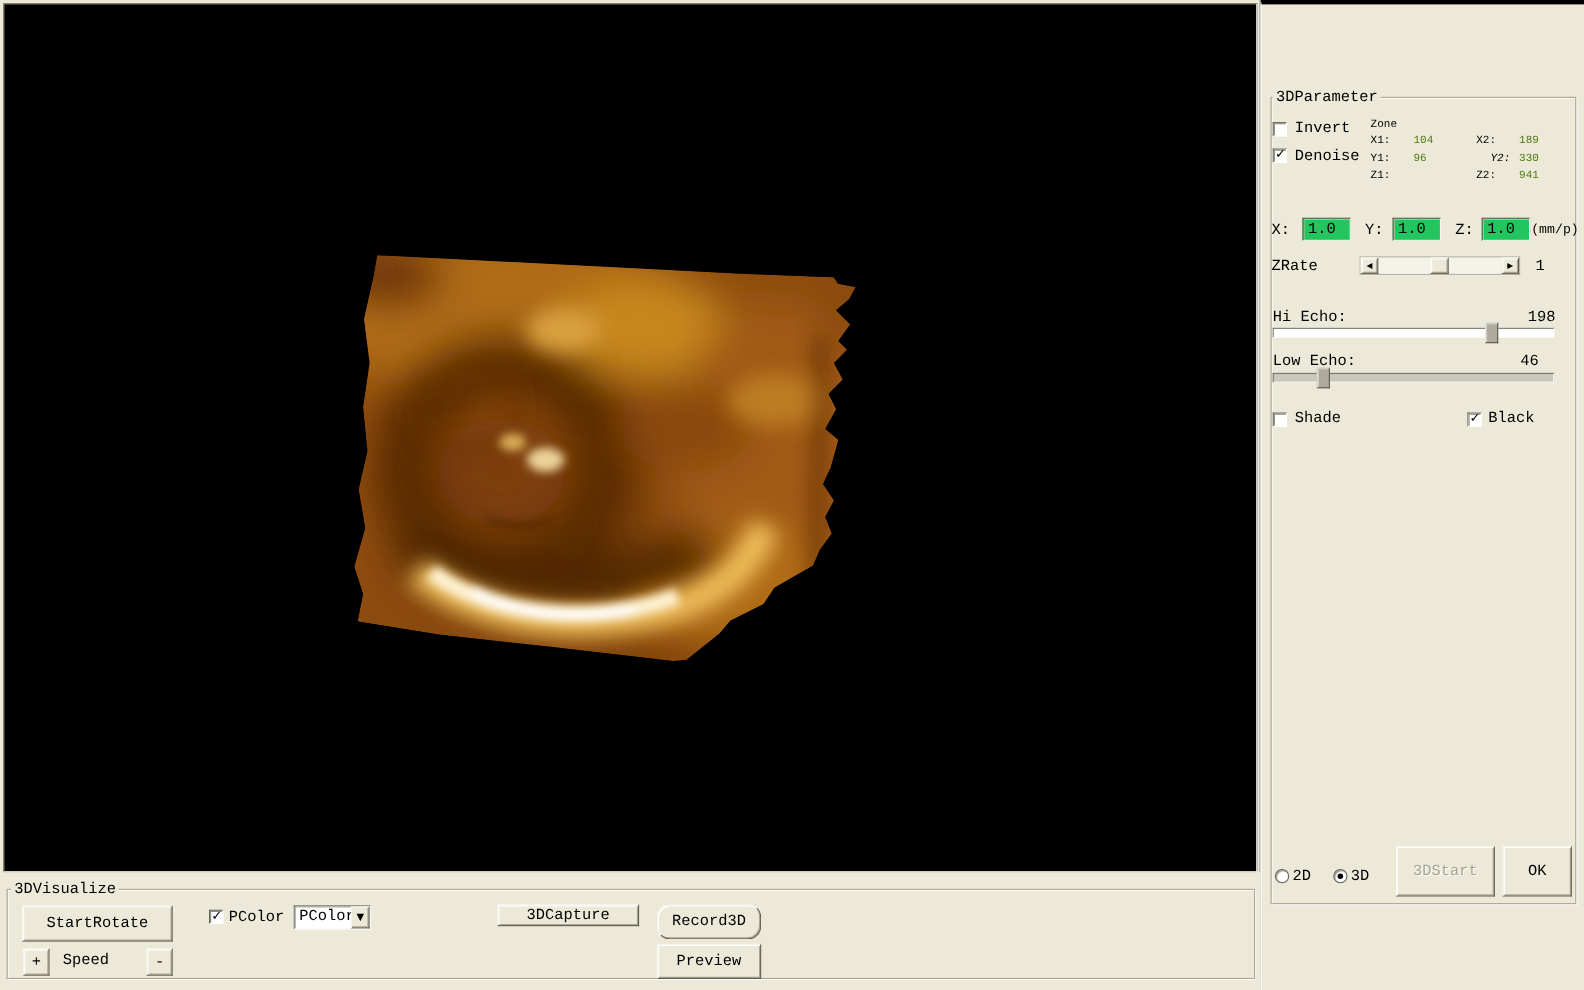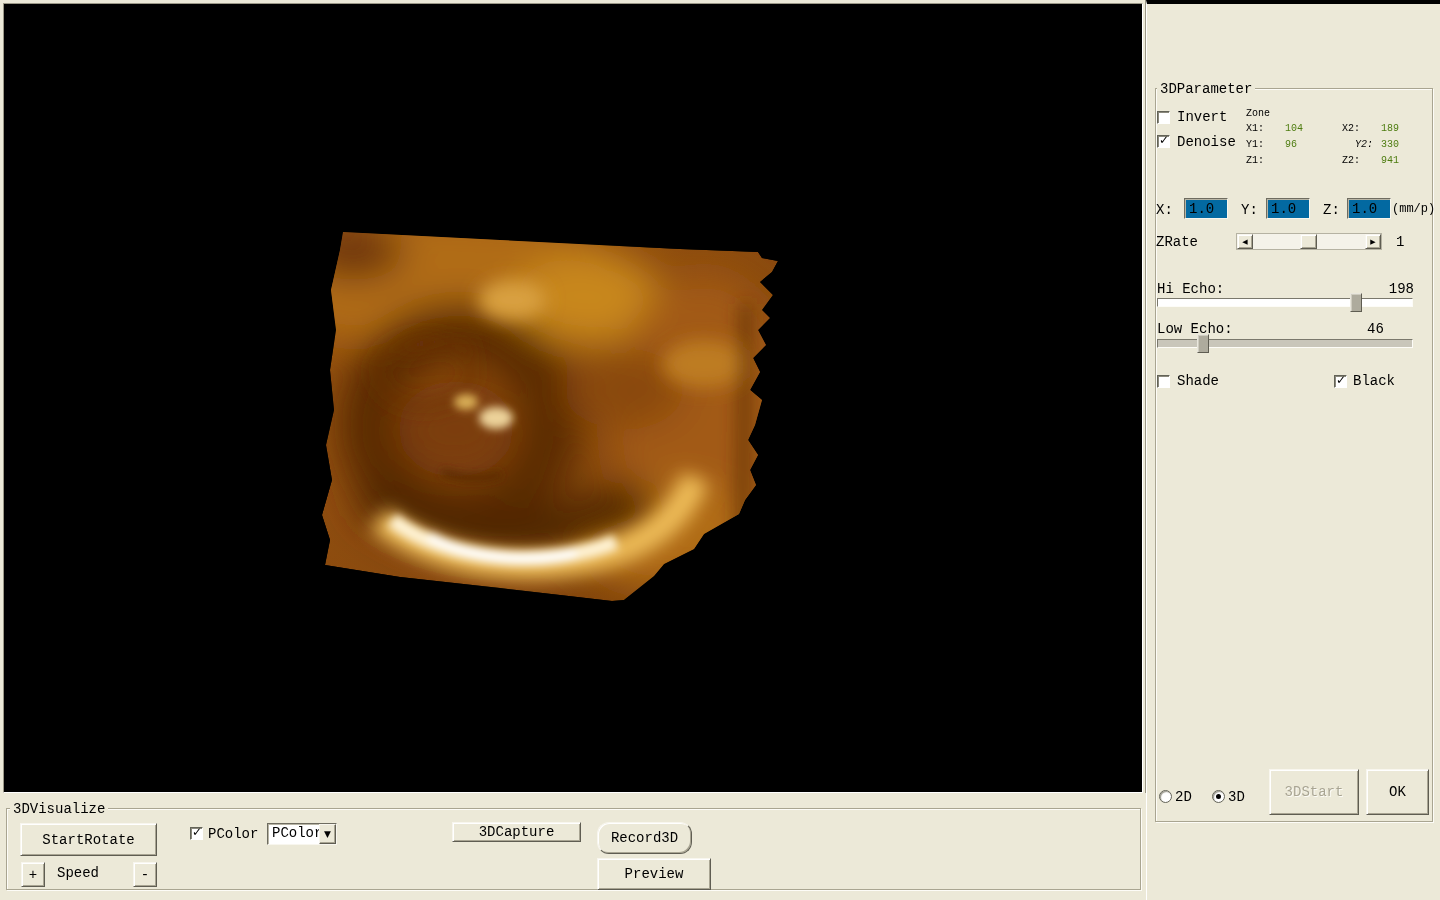--- a/index.html
+++ b/index.html
@@ -51,21 +51,21 @@
   }
   .radio.checked::after {
     content:""; position:absolute; left:3px; top:3px; width:5px; height:5px;
     border-radius:50%; background:#000;
   }
   .lbl { position:absolute; white-space:nowrap; line-height:16px; }
   .sm  { font-size:10px; }
   .xs  { font-size:12px; }
   .val { color:#4d7c0f; }
   .field {
-    position:absolute; background:#0369a1; font-family:inherit; font-size:14px; color:#000;
+    position:absolute; background:#22c55e; font-family:inherit; font-size:14px; color:#000;
     border:1px solid; border-color:#6e6c60 #f8f6ee #f8f6ee #6e6c60;
     box-shadow: inset 1px 1px 0 #b8b5a5; padding:1px 0 0 4px; outline:none;
   }
   
   .strack {
     position:absolute; height:9px;
     border:1px solid; border-color:#7a786c #fdfcf7 #fdfcf7 #7a786c;
   }
   .strack.white { background:#fff; }
   .strack.gray  { background:#c9c6ba; }
@@ -211,21 +211,21 @@
       <span class="sbar-btn" style="right:0;">▶</span>
     </div>
     <span class="lbl" style="left:249px; top:230px;">1</span>
 
     <span class="lbl" style="left:10px; top:277px;">Hi Echo:</span>
     <span class="lbl" style="left:220px; top:277px; width:47px; text-align:right;">198</span>
     <div class="strack white" style="left:10px; top:294px; width:256px;"></div>
     <div class="sthumb" style="left:203px; top:289px;"></div>
 
     <span class="lbl" style="left:10px; top:317px;">Low Echo:</span>
-    <span class="lbl" style="left:220px; top:317px; width:47px; text-align:left;">46</span>
+    <span class="lbl" style="left:220px; top:317px; width:47px; text-align:center;">46</span>
     <div class="strack gray" style="left:10px; top:335px; width:256px;"></div>
     <div class="sthumb" style="left:50px; top:330px;"></div>
 
     <span class="cb" style="left:10px; top:371px;"></span>
     <span class="lbl" style="left:30px; top:369px;">Shade</span>
     <span class="cb checked" style="left:187px; top:371px;"></span>
     <span class="lbl" style="left:206px; top:369px;">Black</span>
 
     <span class="radio" style="left:12px; top:786px;"></span>
     <span class="lbl" style="left:28px; top:785px;">2D</span>
@@ -246,16 +246,16 @@
 
     <span class="cb checked" style="left:190px; top:34px;"></span>
     <span class="lbl" style="left:208px; top:33px;">PColor</span>
     <div class="combo" style="left:267px; top:30px; width:70px; height:22px;">
       <span class="combo-text">PColor</span>
       <span class="combo-btn">▼</span>
     </div>
 
     <button class="btn" style="left:452px; top:29px; width:129px; height:20px;">3DCapture</button>
     <button class="btn" style="left:597px; top:29px; width:95px; height:32px;border-radius:12px;">Record3D</button>
-    <button class="btn" style="left:597px; top:65px; width:114px; height:32px;">Preview</button>
+    <button class="btn" style="left:597px; top:65px; width:95px; height:32px;">Preview</button>
   </div>
 
 </div>
 
 </body></html>

